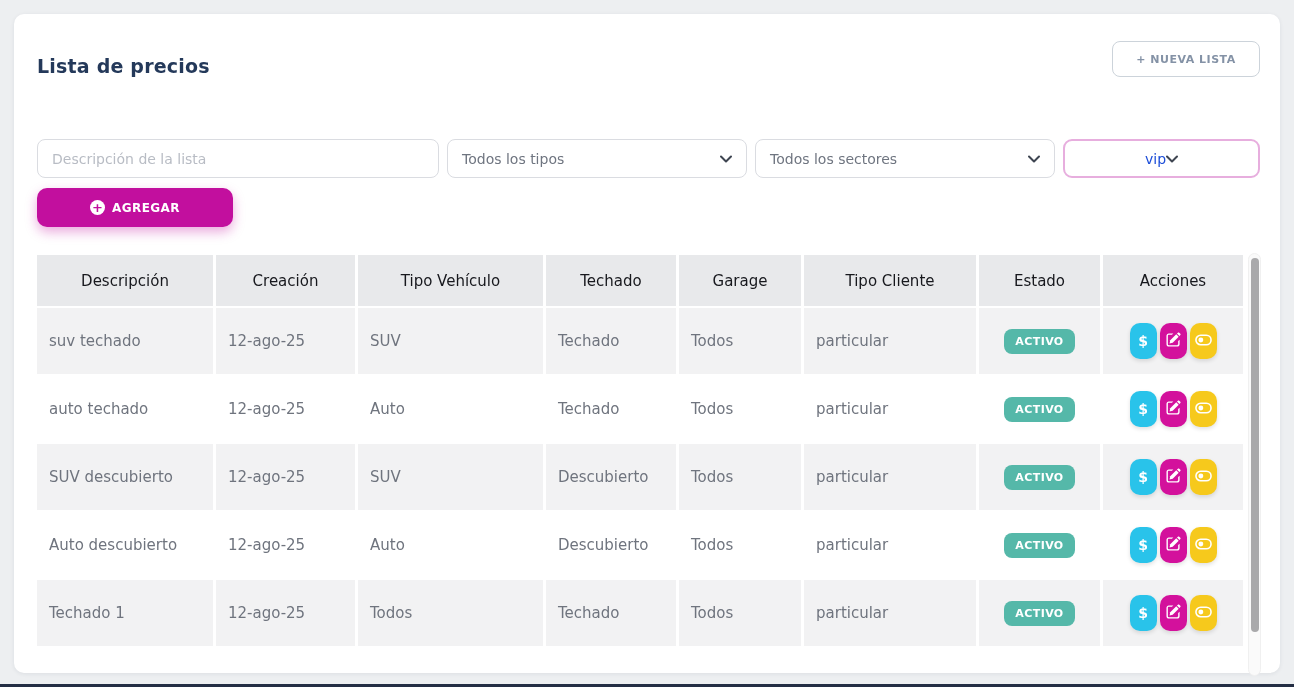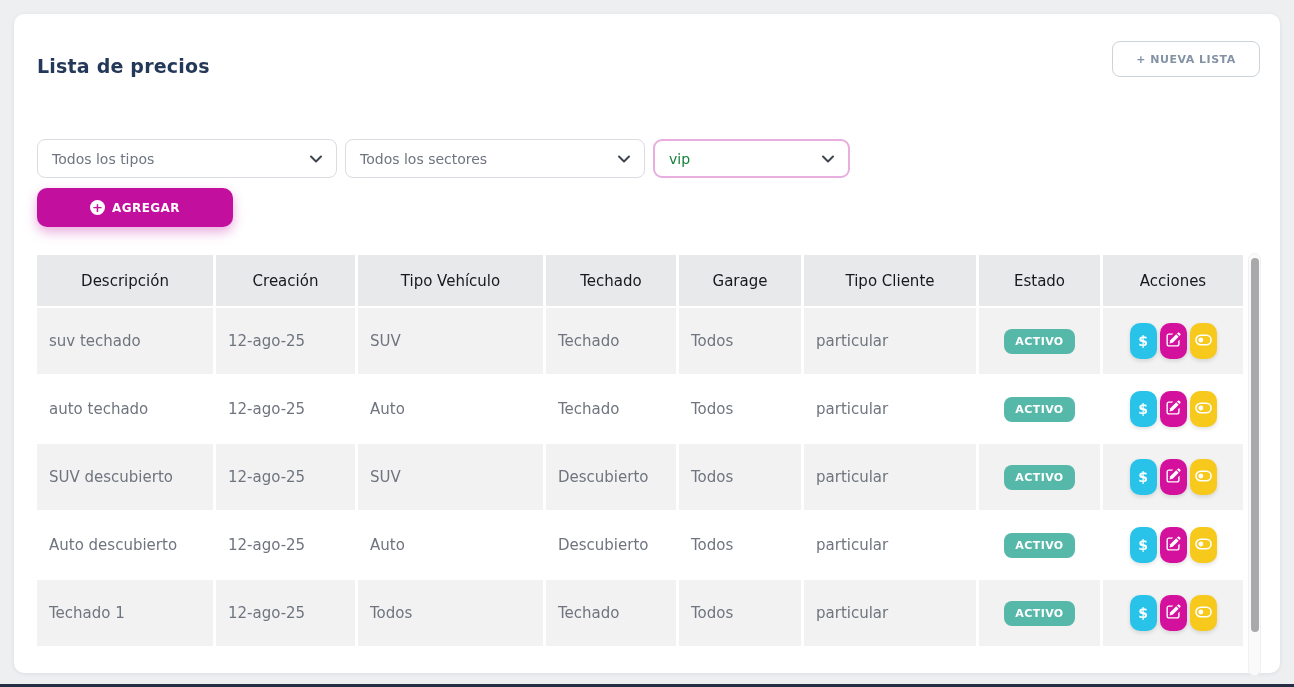--- a/index.html
+++ b/index.html
@@ -37,21 +37,21 @@
     font-family:inherit; outline:none;
   }
   .text-input::placeholder { color:#b8bcc4; }
   .select {
     height:39px; border:1px solid #dadce1; border-radius:8px; background:#fff;
     display:flex; align-items:center; justify-content:space-between;
     padding:0 14px; font-size:14px; color:#6f7580; cursor:pointer;
   }
   .select.w300 { width:300px; }
   .select.focused {
-    width:197px; border:2px solid #e7aede; border-radius:9px; color:#15803d;
+    width:197px; border:2px solid #e7aede; border-radius:9px; color:#1d4ed8;justify-content:center;
   }
   .chevron { display:flex; align-items:center; }
   .add-btn {
     position:absolute; left:23px; top:174px; width:196px; height:39px;
     background:#c20f9e; border:none; border-radius:10px; cursor:pointer;
     color:#ffffff; font-size:12px; font-weight:700; letter-spacing:0.4px;
     display:flex; align-items:center; justify-content:center; gap:7px;
     box-shadow:0 5px 12px rgba(194,15,158,0.35);
     font-family:inherit;
   }
@@ -107,20 +107,21 @@
 </head>
 <body>
 
 <div class="card">
 
   <div class="page-title">Lista de precios</div>
 
   <button class="new-list-btn">+ NUEVA LISTA</button>
 
   <div class="filters">
+    <input class="text-input" type="text" value="" placeholder="Descripción de la lista" style="">
     <div class="select w300">
       <span>Todos los tipos</span>
       <span class="chevron">
         <svg width="12" height="8" viewBox="0 0 12 8">
             <path d="M1 1.5 L6 6.5 L11 1.5" fill="none" stroke="#3e4551" stroke-width="2" stroke-linecap="round" stroke-linejoin="round"></path>
           </svg>
       </span>
     </div>
     <div class="select w300">
       <span>Todos los sectores</span>

